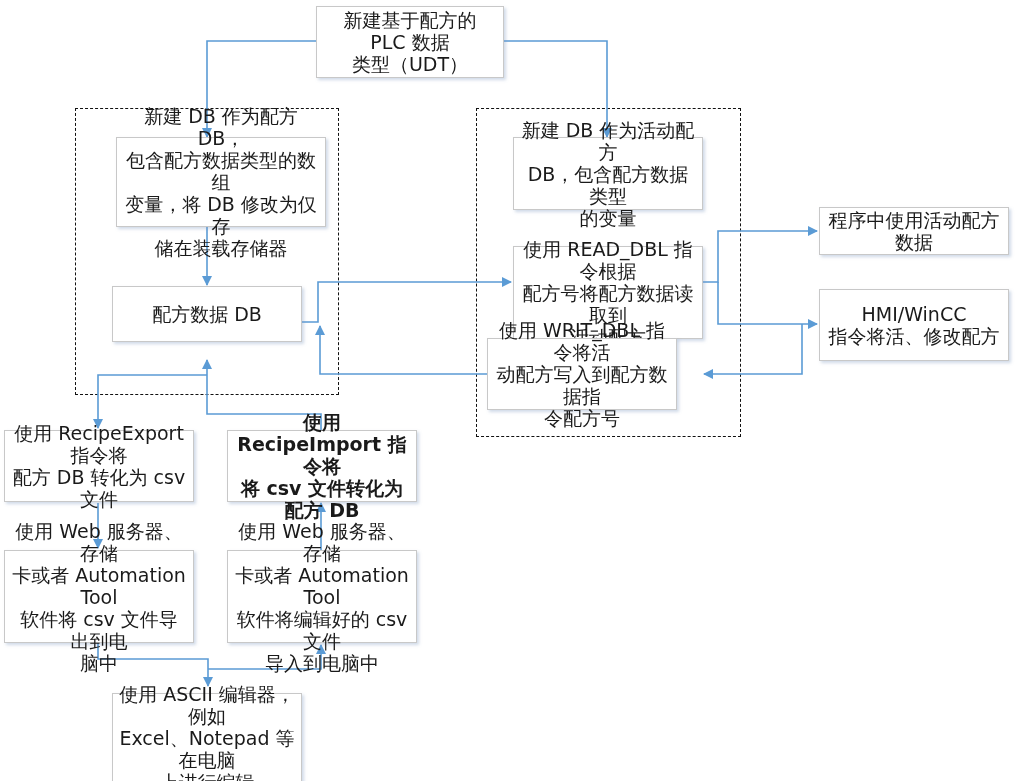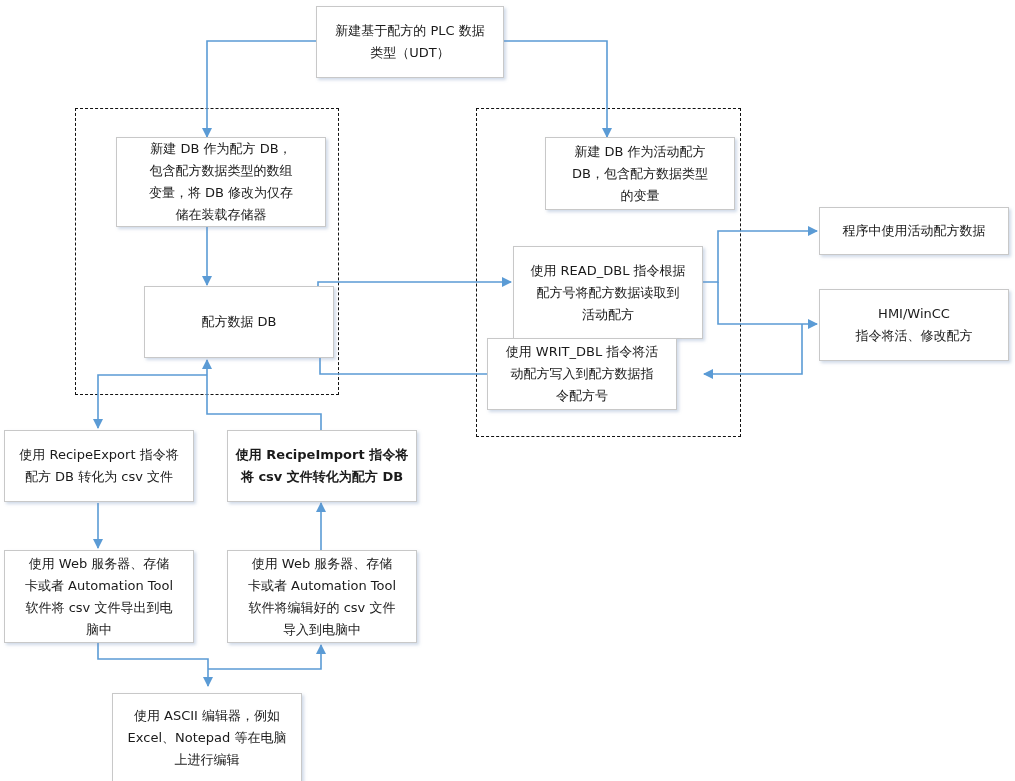--- a/index.html
+++ b/index.html
@@ -2,21 +2,21 @@
 <html><head>
 <meta charset="utf-8">
 <style>
   html, body { margin:0; padding:0; background:#ffffff; }
   body { width:1015px; height:781px; position:relative; overflow:hidden;
          font-family:"DejaVu Sans","Liberation Sans",sans-serif; }
   #canvas { position:absolute; left:0; top:0; width:1015px; height:781px; }
   .node { position:absolute; box-sizing:border-box; background:#ffffff;
           border:1px solid #c8c8c8; box-shadow:2px 2px 3px rgba(120,150,190,0.35);
           display:flex; align-items:center; justify-content:center; text-align:center;
-          font-size:13px; line-height:22px; color:#1a1a1a; padding:2px 6px; white-space:pre-line; }
+          font-size:19px; line-height:22px; color:#1a1a1a; padding:2px 6px; white-space:pre-line; }
   .group { position:absolute; box-sizing:border-box; border:1.3px dashed #111; }
   svg.links { position:absolute; left:0; top:0; }
 </style>
 </head>
 <body>
 
 <div id="canvas">
   <div class="group" style="left:75px;top:108px;width:264px;height:287px;"></div>
   <div class="group" style="left:476px;top:108px;width:265px;height:329px;"></div>
 
@@ -43,22 +43,22 @@
       <polyline points="321,550 321,503" marker-end="url(#arr)"></polyline>
     </g>
   </svg>
 
   <div class="node" style="left:316px;top:6px;width:188px;height:72px;">新建基于配方的 PLC 数据
 类型（UDT）</div>
   <div class="node" style="left:116px;top:137px;width:210px;height:90px;">新建 DB 作为配方 DB，
 包含配方数据类型的数组
 变量，将 DB 修改为仅存
 储在装载存储器</div>
-  <div class="node" style="left:112px;top:286px;width:190px;height:72px;margin-left:32px;">配方数据 DB</div>
-  <div class="node" style="left:513px;top:137px;width:190px;height:73px;margin-left:32px;">新建 DB 作为活动配方
+  <div class="node" style="left:112px;top:286px;width:190px;height:56px;">配方数据 DB</div>
+  <div class="node" style="left:513px;top:137px;width:190px;height:73px;">新建 DB 作为活动配方
 DB，包含配方数据类型
 的变量</div>
   <div class="node" style="left:513px;top:246px;width:190px;height:93px;">使用 READ_DBL 指令根据
 配方号将配方数据读取到
 活动配方</div>
   <div class="node" style="left:487px;top:338px;width:190px;height:72px;">使用 WRIT_DBL 指令将活
 动配方写入到配方数据指
 令配方号</div>
   <div class="node" style="left:819px;top:207px;width:190px;height:48px;">程序中使用活动配方数据</div>
   <div class="node" style="left:819px;top:289px;width:190px;height:72px;">HMI/WinCC

